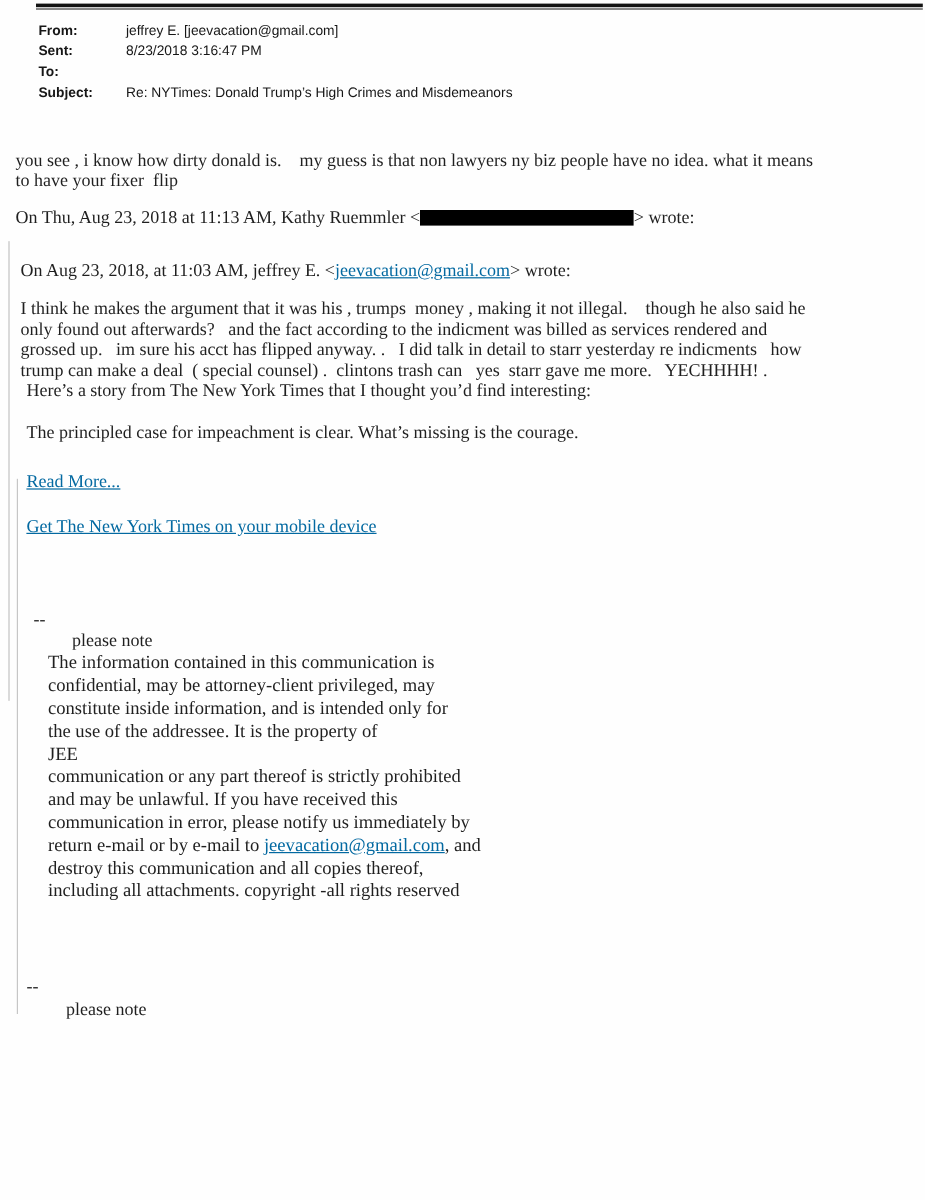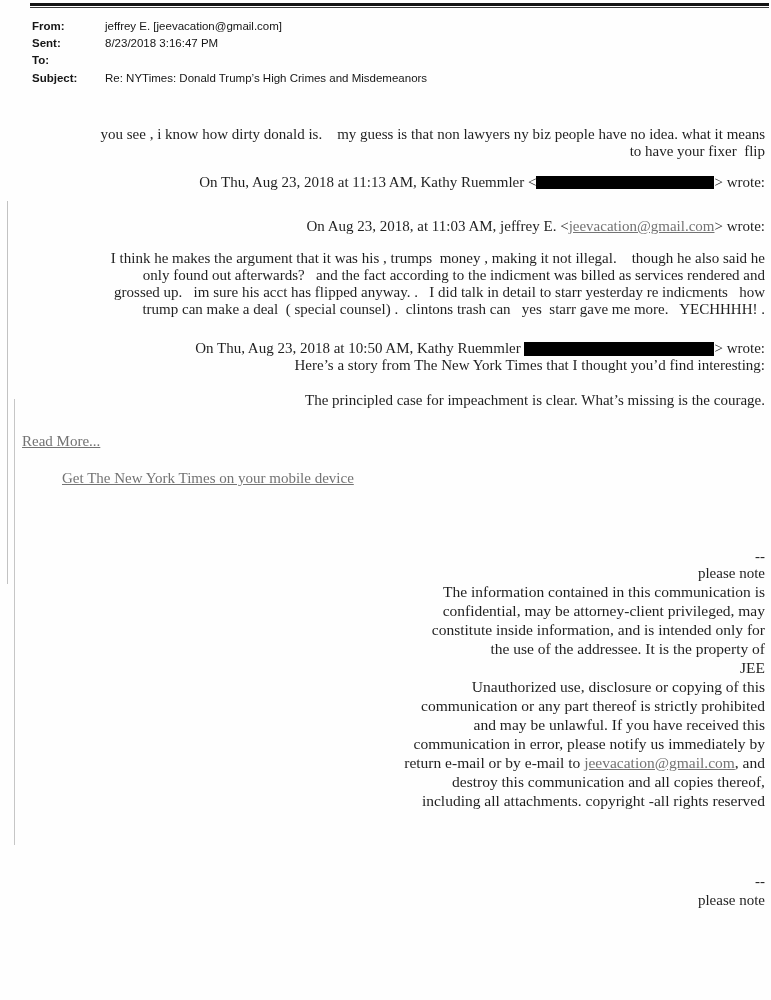--- a/index.html
+++ b/index.html
@@ -27,37 +27,37 @@
   .hdr .val{font-weight:400;white-space:pre;}
 
   
   .redact{display:inline-block;background:#000;}
   .to-bar{width:167px;height:15px;vertical-align:-4px;margin-left:1px;}
   .q1-bar{width:178px;height:13px;vertical-align:-2px;}
   .q3-bar{width:190px;height:14px;vertical-align:-3px;}
 
   
   .doc{position:absolute;left:13px;top:126px;width:752px;font-size:15px;line-height:17px;}
-  .ln{white-space:pre-wrap;text-align:right;}
+  .ln{white-space:pre-wrap;}
   .q1h{margin-top:14px;}
   .ind{margin-left:4px;}
   .q2h{margin-top:27px;}
   .p2{margin-top:15px;}
   .q3h{margin-top:22px;}
   .q3c{margin-left:9px;}
   .pull{margin-top:18px;}
   .read{margin-top:24px;}
-  .nyt{margin-top:20px;margin-left:40px;}
+  .nyt{margin-top:20px;}
   .sigdash{margin-top:61px;margin-left:6px;}
   .signote{margin-left:38px;}
   .sigblock{margin-left:18px;font-size:15.5px;line-height:19px;}
   .footdash{margin-top:63px;margin-left:9px;}
   .footnote{margin-top:2px;margin-left:42px;}
 
-  .lnk{color:#737373;text-decoration:underline;cursor:pointer;}
+  .lnk{color:#0369a1;text-decoration:underline;cursor:pointer;}
 
   
   .qlineA{position:absolute;left:7px;top:201px;height:383px;width:1px;background:#c2c2c2;}
   .qlineB{position:absolute;left:14px;top:399px;height:446px;width:1px;background:#c6c6c6;}
 </style>
 </head>
 <body>
 
 <div class="page">
 
@@ -94,37 +94,35 @@
 
     <div class="ln q2h ind"><span>On Aug 23, 2018, at 11:03 AM, jeffrey E. &lt;</span><span class="lnk">jeevacation@gmail.com</span><span>&gt; wrote:</span></div>
 
     <div class="p2 ind">
       <div class="ln">I think he makes the argument that it was his , trumps  money , making it not illegal.    though he also said he</div>
       <div class="ln">only found out afterwards?   and the fact according to the indicment was billed as services rendered and</div>
       <div class="ln">grossed up.   im sure his acct has flipped anyway. .   I did talk in detail to starr yesterday re indicments   how</div>
       <div class="ln">trump can make a deal  ( special counsel) .  clintons trash can   yes  starr gave me more.   YECHHHH! .</div>
     </div>
 
-    <div class="ln q3h ind"><span>On Thu, Aug 23, 2018 at 10:50 AM, Kathy Ruemmler </span><span class="redact q3-bar"></span><span>&gt; wrote:</span></div>
 
     <div class="q3c">
       <div class="ln">Here’s a story from The New York Times that I thought you’d find interesting:</div>
       <div class="ln pull">The principled case for impeachment is clear. What’s missing is the courage.</div>
       <div class="read"><span class="lnk">Read More...</span></div>
       <div class="nyt"><span class="lnk">Get The New York Times on your mobile device</span></div>
 
       <div class="ln sigdash">--</div>
       <div class="ln signote">please note</div>
       <div class="sigblock">
         <div class="ln">The information contained in this communication is</div>
         <div class="ln">confidential, may be attorney-client privileged, may</div>
         <div class="ln">constitute inside information, and is intended only for</div>
         <div class="ln">the use of the addressee. It is the property of</div>
         <div class="ln">JEE</div>
-        <div class="ln">Unauthorized use, disclosure or copying of this</div>
         <div class="ln">communication or any part thereof is strictly prohibited</div>
         <div class="ln">and may be unlawful. If you have received this</div>
         <div class="ln">communication in error, please notify us immediately by</div>
         <div class="ln"><span>return e-mail or by e-mail to </span><span class="lnk">jeevacation@gmail.com</span><span>, and</span></div>
         <div class="ln">destroy this communication and all copies thereof,</div>
         <div class="ln">including all attachments. copyright -all rights reserved</div>
       </div>
     </div>
 
     <div class="ln footdash">--</div>

